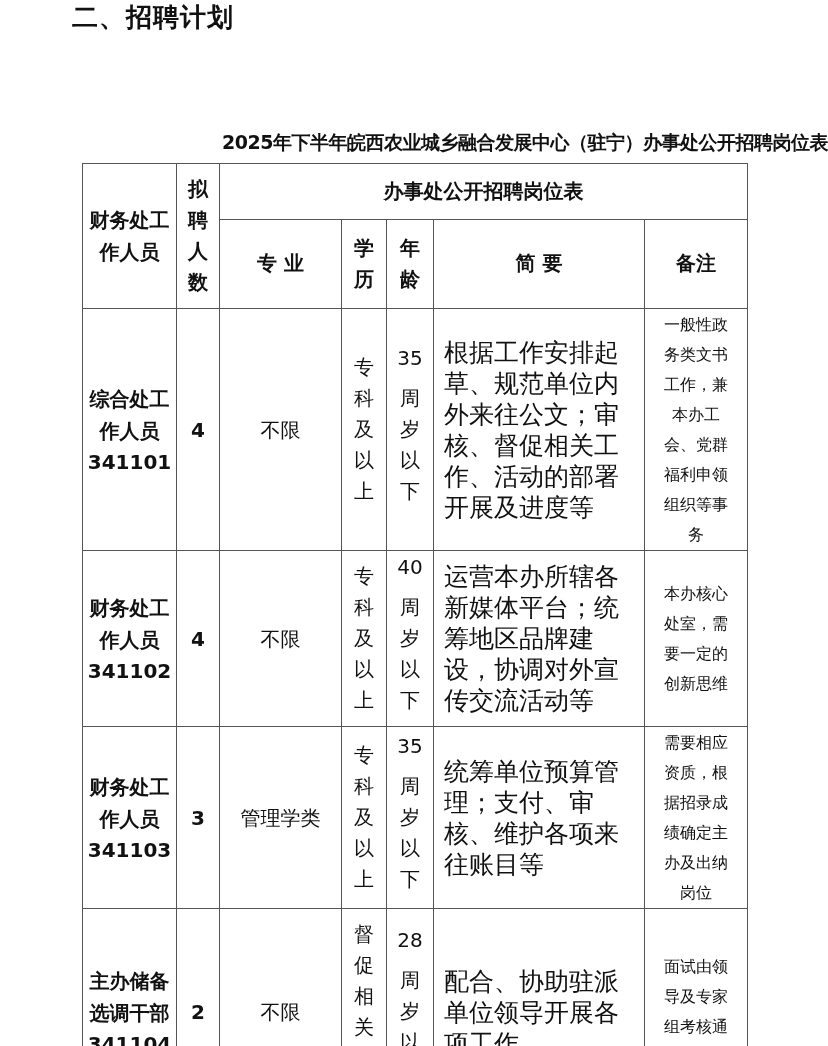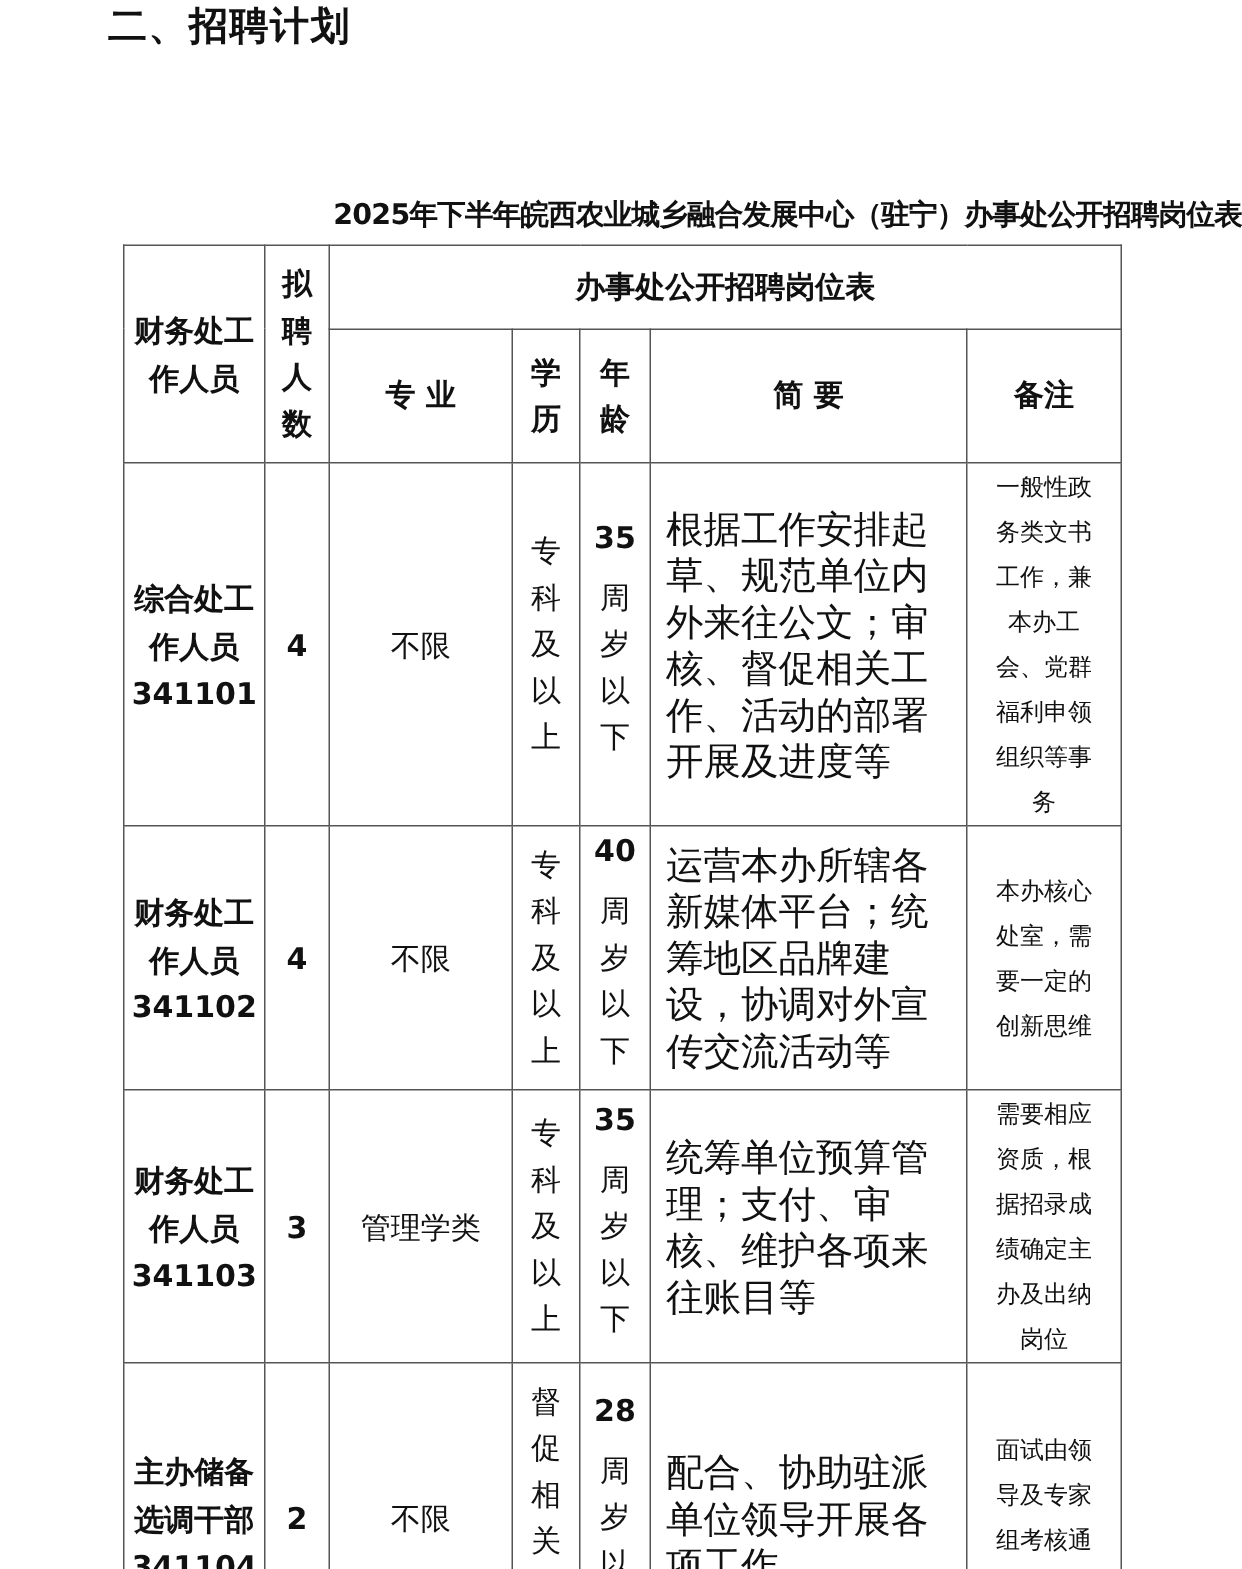--- a/index.html
+++ b/index.html
@@ -6,21 +6,21 @@
   body { width:828px; height:1046px; position:relative; overflow:hidden; color:#111; font-family:"DejaVu Sans","Liberation Sans",sans-serif; }
   .section-title { position:absolute; left:72px; top:0; font-size:26px; font-weight:bold; letter-spacing:1px; }
   .table-title { position:absolute; left:0; width:828px; top:130px; text-align:right; font-size:19px; font-weight:bold; letter-spacing:-0.5px; white-space:nowrap; }
   table { position:absolute; left:82px; top:163px; border-collapse:collapse; table-layout:fixed; width:665px; }
   td { border:1.5px solid #555; text-align:center; vertical-align:middle; padding:0; font-size:20px; line-height:30px; font-weight:bold; }
   .hdr { font-size:20px; line-height:29px; }
   .vert { width:1em; margin:10px auto; word-break:break-all; line-height:31px; }
   .name { width:4.2em; margin:0 auto; line-height:32px; }
   .summary { text-align:left; padding:0 8px 0 10px; line-height:31px; font-size:25px; }
   .note { font-size:16px; line-height:30px; width:4.2em; margin:0 auto; }
-  .bold-num { font-weight:bold; }
+  .bold-num { font-weight:normal; }
   .normal { font-weight:normal; }
 </style>
 </head>
 <body>
 
 <div class="section-title">二、招聘计划</div>
 <div class="table-title">2025年下半年皖西农业城乡融合发展中心（驻宁）办事处公开招聘岗位表</div>
 
 <table>
   <colgroup>

